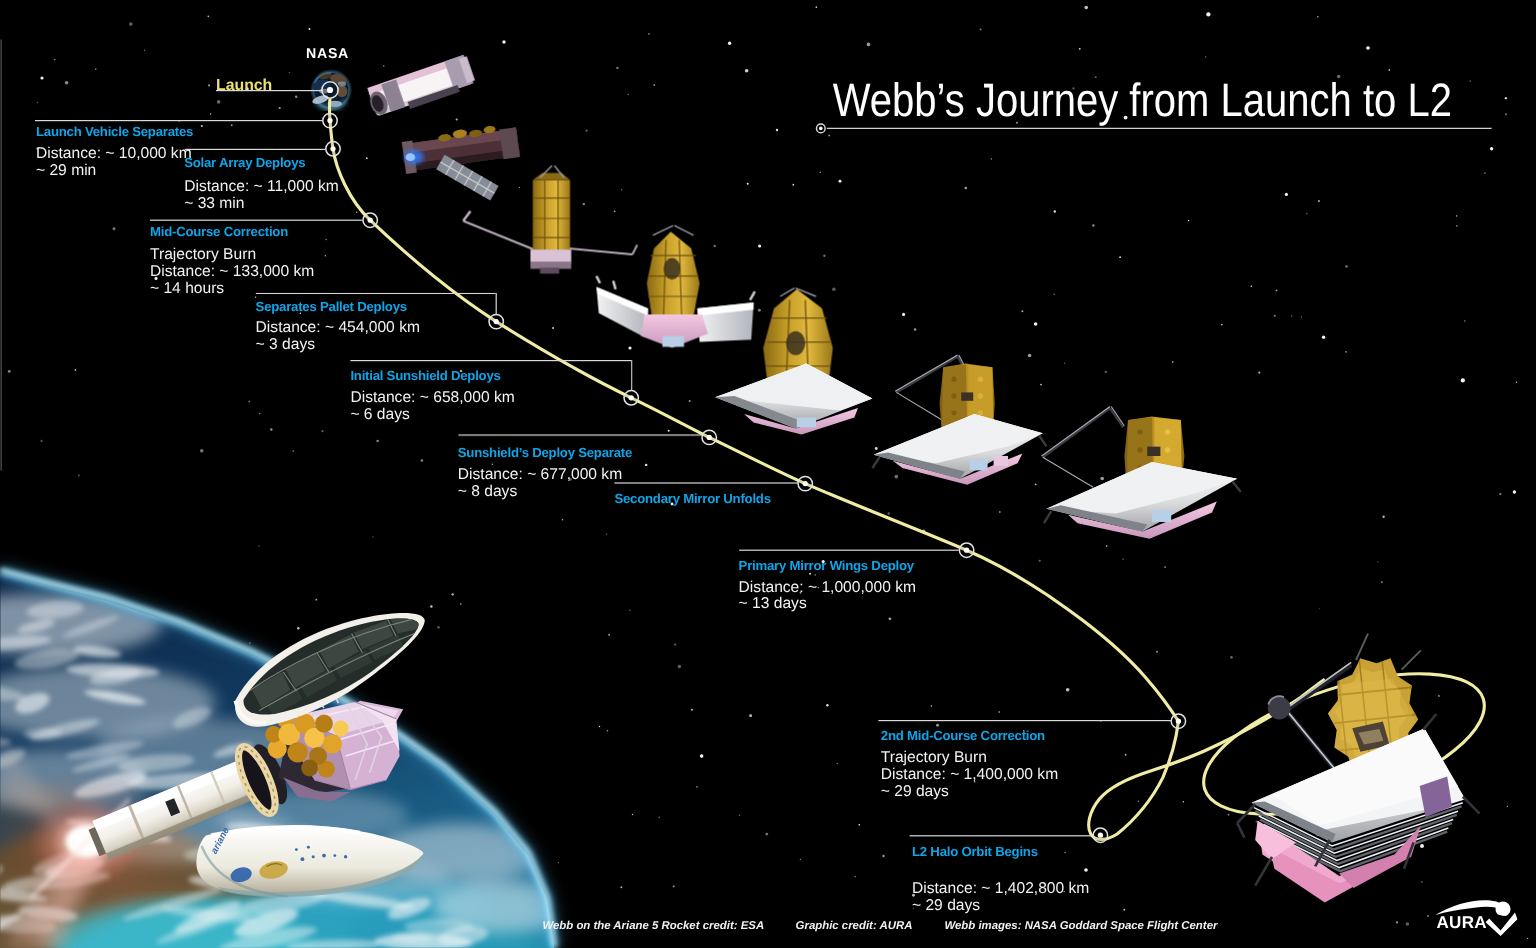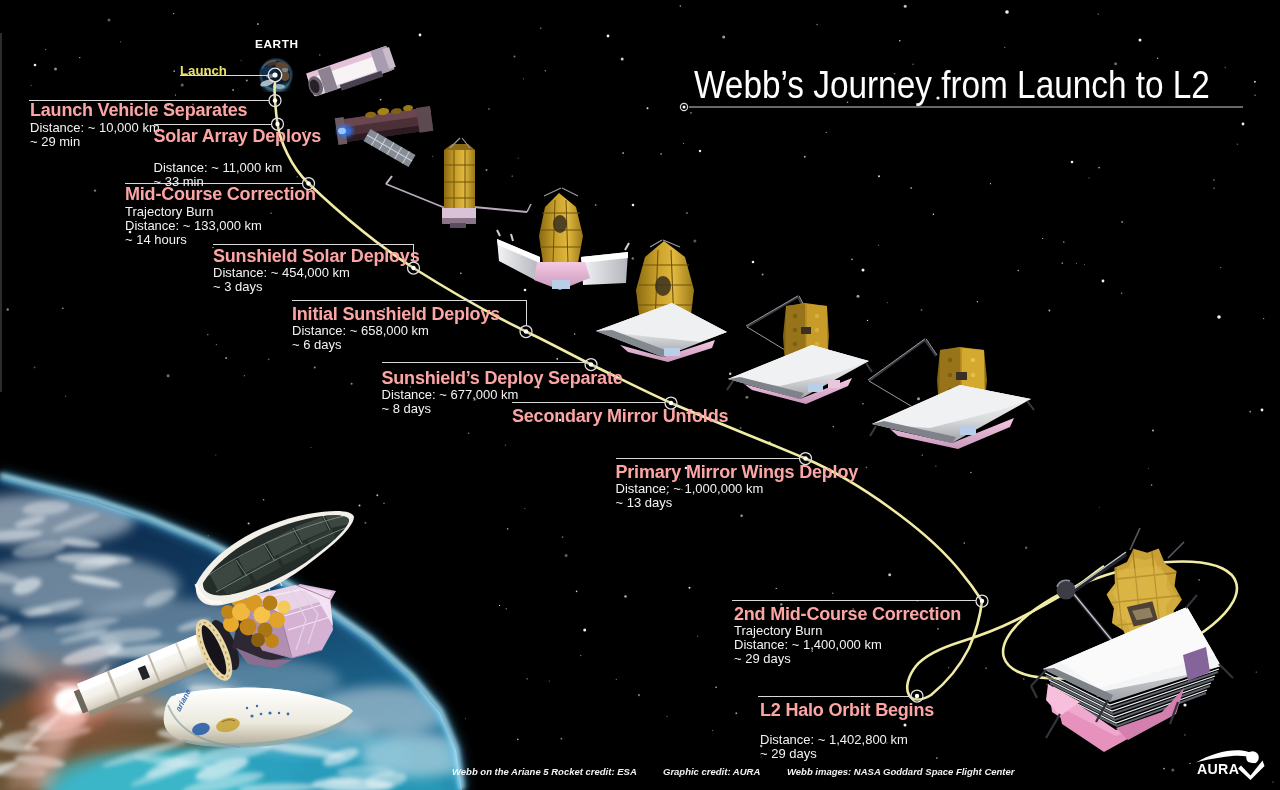--- a/index.html
+++ b/index.html
@@ -1,18 +1,18 @@
 <!DOCTYPE html>
 <html><head>
 <meta charset="utf-8">
 <style>
 html,body{margin:0;padding:0;background:#000;}
 #stage{position:relative;width:1280px;height:790px;background:#000;overflow:hidden;font-family:"Liberation Sans",sans-serif;}
 .lbl{position:absolute;white-space:nowrap;}
-.hd{color:#fca5a5;font-weight:bold;font-size:18px;line-height:15px;letter-spacing:-0.2px;}
+.hd{color:#0ea5e9;font-weight:bold;font-size:11px;line-height:15px;letter-spacing:-0.2px;}
 .bd{color:#f2f2f2;font-size:13px;line-height:14.2px;}
 .cl{position:absolute;background:#d9d9d9;height:1px;}
 .vl{position:absolute;background:#d9d9d9;width:1px;}
 #title{position:absolute;left:694px;top:63px;color:#fff;font-size:39px;white-space:nowrap;transform:scaleX(0.855);transform-origin:0 0;}
 .credit{position:absolute;color:#f2f2f2;font-style:italic;font-weight:bold;font-size:9.5px;text-align:center;}
 #svg1{position:absolute;left:0;top:0;}
 </style>
 </head>
 <body>
 <div id="stage">
@@ -888,28 +888,28 @@
 <div class="cl" style="left:512px;top:402px;width:152.5px"></div>
 <div class="cl" style="left:616px;top:457.5px;width:183px"></div>
 <div class="cl" style="left:732px;top:600px;width:243.5px"></div>
 <div class="cl" style="left:758px;top:695.5px;width:152.5px"></div>
 <div class="lbl" style="left:30px;top:103px">
       <div class="hd">Launch Vehicle Separates</div>
       <div class="bd" style="margin-top:2.5px">Distance: ~ 10,000 km<br>~ 29 min</div>
     </div>
 <div class="lbl" style="left:153.5px;top:129px">
       <div class="hd">Solar Array Deploys</div>
-      <div class="bd" style="margin-top:17px">Distance: ~ 11,000 km<br>~ 33 min</div>
+      <div class="bd" style="margin-top:4px">Distance: ~ 11,000 km<br>~ 33 min</div>
     </div>
 <div class="lbl" style="left:125px;top:187px">
       <div class="hd">Mid-Course Correction</div>
       <div class="bd" style="margin-top:2.5px">Trajectory Burn<br>Distance: ~ 133,000 km<br>~ 14 hours</div>
     </div>
 <div class="lbl" style="left:213px;top:248.5px">
-      <div class="hd">Sunshield Solar Deploys</div>
+      <div class="hd">Separates Pallet Deploys</div>
       <div class="bd" style="margin-top:2.5px">Distance: ~ 454,000 km<br>~ 3 days</div>
     </div>
 <div class="lbl" style="left:292px;top:306.5px">
       <div class="hd">Initial Sunshield Deploys</div>
       <div class="bd" style="margin-top:2.5px">Distance: ~ 658,000 km<br>~ 6 days</div>
     </div>
 <div class="lbl" style="left:381.5px;top:370.5px">
       <div class="hd">Sunshield’s Deploy Separate</div>
       <div class="bd" style="margin-top:2.5px">Distance: ~ 677,000 km<br>~ 8 days</div>
     </div>
@@ -921,19 +921,19 @@
       <div class="bd" style="margin-top:2.5px">Distance:&nbsp;~ 1,000,000 km<br>~ 13 days</div>
     </div>
 <div class="lbl" style="left:734px;top:606.5px">
       <div class="hd">2nd Mid-Course Correction</div>
       <div class="bd" style="margin-top:2.5px">Trajectory Burn<br>Distance: ~ 1,400,000 km<br>~ 29 days</div>
     </div>
 <div class="lbl" style="left:760px;top:703px">
       <div class="hd">L2 Halo Orbit Begins</div>
       <div class="bd" style="margin-top:15px">Distance: ~ 1,402,800 km<br>~ 29 days</div>
     </div>
-<div class="lbl" style="left:255px;top:37px;color:#fff;font-weight:bold;font-size:11.8px;letter-spacing:0.6px">EARTH</div>
+<div class="lbl" style="left:255px;top:37px;color:#fff;font-weight:bold;font-size:11.8px;letter-spacing:0.6px">NASA</div>
 <div class="lbl" style="left:180px;top:63px;color:#e9e06e;font-weight:bold;font-size:13.2px">Launch</div>
 <div class="credit" style="left:452px;top:766px">Webb on the Ariane 5 Rocket credit: ESA</div>
 <div class="credit" style="left:663px;top:766px">Graphic credit: AURA</div>
 <div class="credit" style="left:787px;top:766px">Webb images: NASA Goddard Space Flight Center</div>
 
 </div>
 
 </body></html>

